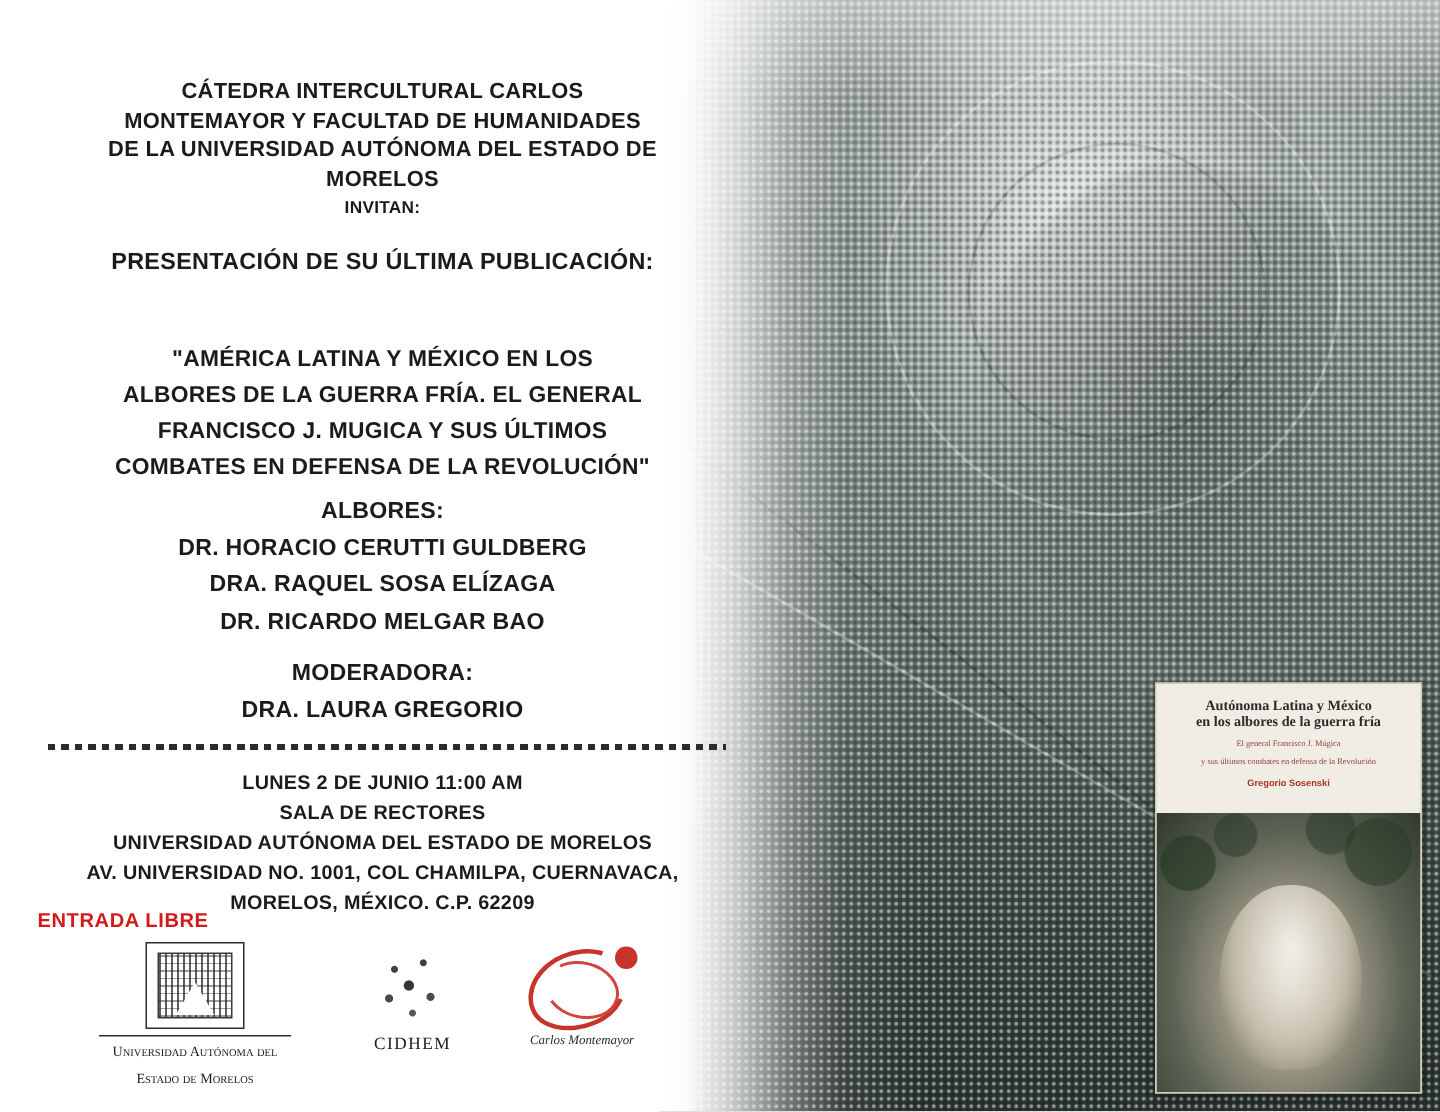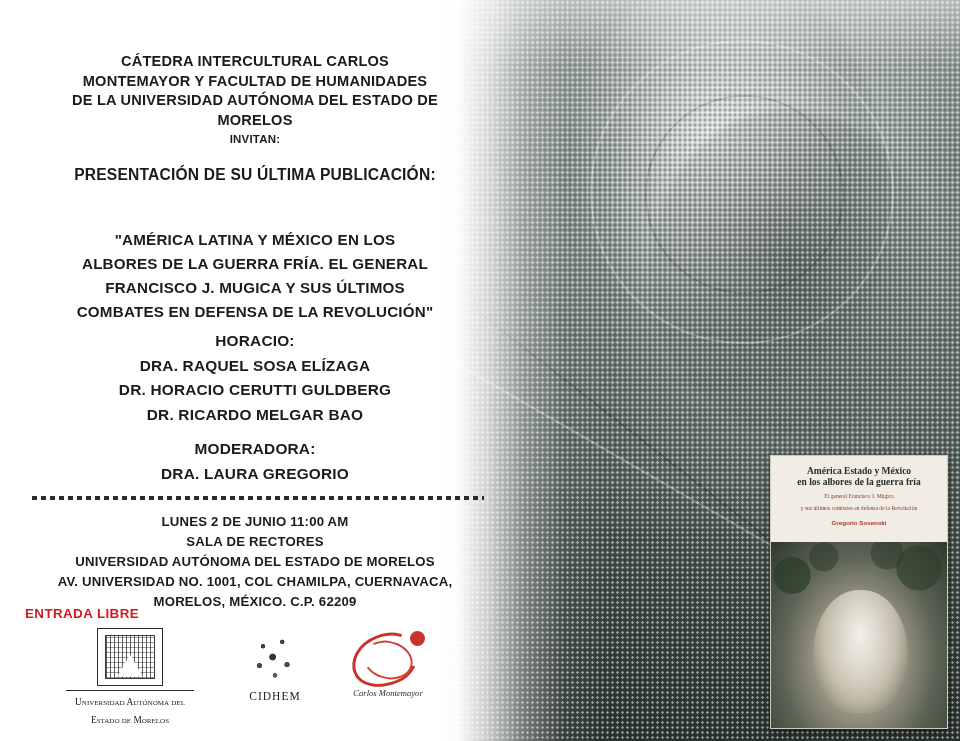--- a/index.html
+++ b/index.html
@@ -397,21 +397,21 @@
     <div class="diag"></div>
     <div class="diag d2"></div>
     <div class="dark-bottom"></div>
     <div class="halftone"></div>
     <div class="photo-fade"></div>
     <div class="photo-fade-top"></div>
   </div>
 
   <div class="book">
     <div class="book-top">
-      <div class="book-title">América Estado y México</div>
+      <div class="book-title">Autónoma Latina y México</div>
       <div class="book-title">en los albores de la guerra fría</div>
       <div class="book-sub">El general Francisco J. Múgica</div>
       <div class="book-sub">y sus últimos combates en defensa de la Revolución</div>
       <div class="book-author">Gregorio Sosenski</div>
     </div>
     <div class="book-photo">
       <div class="foliage"></div>
     </div>
   </div>
 
@@ -430,23 +430,23 @@
     </div>
 
     <div class="book-title-block block">
       <div>"AMÉRICA LATINA Y MÉXICO EN LOS</div>
       <div>ALBORES DE LA GUERRA FRÍA. EL GENERAL</div>
       <div>FRANCISCO J. MUGICA Y SUS ÚLTIMOS</div>
       <div>COMBATES EN DEFENSA DE LA REVOLUCIÓN"</div>
     </div>
 
     <div class="ponentes block">
-      <div>HORACIO:</div>
+      <div>ALBORES:</div>
+      <div>DR. HORACIO CERUTTI GULDBERG</div>
       <div>DRA. RAQUEL SOSA ELÍZAGA</div>
-      <div>DR. HORACIO CERUTTI GULDBERG</div>
       <div>DR. RICARDO MELGAR BAO</div>
     </div>
 
     <div class="moderadora block">
       <div>MODERADORA:</div>
       <div>DRA. LAURA GREGORIO</div>
     </div>
 
     <div class="divider"></div>
 

